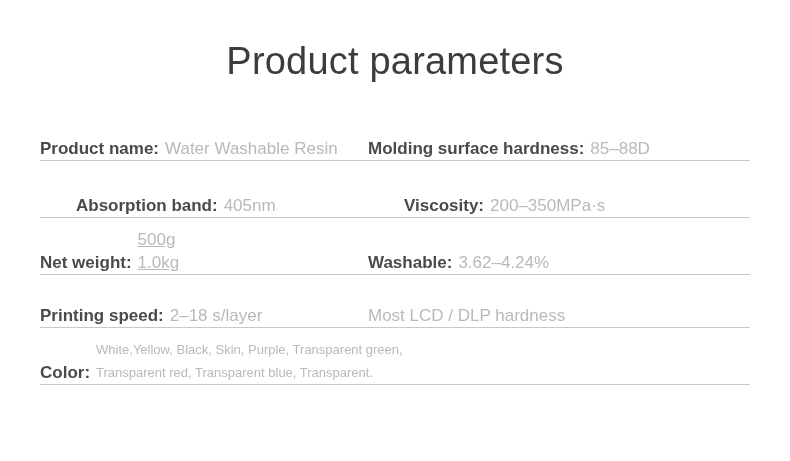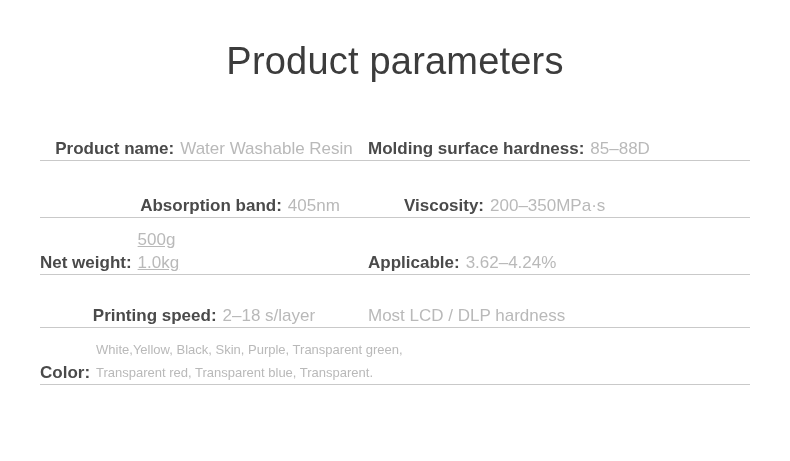--- a/index.html
+++ b/index.html
@@ -57,21 +57,21 @@
     align-items: flex-end;
     height: 100%;
   }
 
   .spec-cell {
     display: flex;
     align-items: flex-end;
     white-space: nowrap;
   }
 
-  .spec-cell.col1 { width: 328px; flex: 0 0 328px; justify-content: center; }
+  .spec-cell.col1 { width: 328px; flex: 0 0 328px; }
   .spec-cell.col2 { flex: 1 1 auto; }
 
   .spec-label {
     font-size: 17px;
     font-weight: 700;
     color: #4a4a4a;
     line-height: 22px;
     padding-right: 6px;
     white-space: nowrap;
   }
@@ -164,21 +164,21 @@
     <div class="spec-row row-3">
       <div class="spec-row-inner">
         <div class="spec-cell col1-wide">
           <span class="spec-label">Net weight:</span>
           <span class="stack-value">
             <span class="line">500g</span>
             <span class="line">1.0kg</span>
           </span>
         </div>
         <div class="spec-cell col2">
-          <span class="spec-label">Applicable:</span>
+          <span class="spec-label">Washable:</span>
           <span class="spec-value">3.62–4.24%</span>
         </div>
       </div>
     </div>
 
     <div class="spec-row row-4">
       <div class="spec-row-inner">
         <div class="spec-cell col1">
           <span class="spec-label">Printing speed:</span>
           <span class="spec-value">2–18 s/layer</span>

